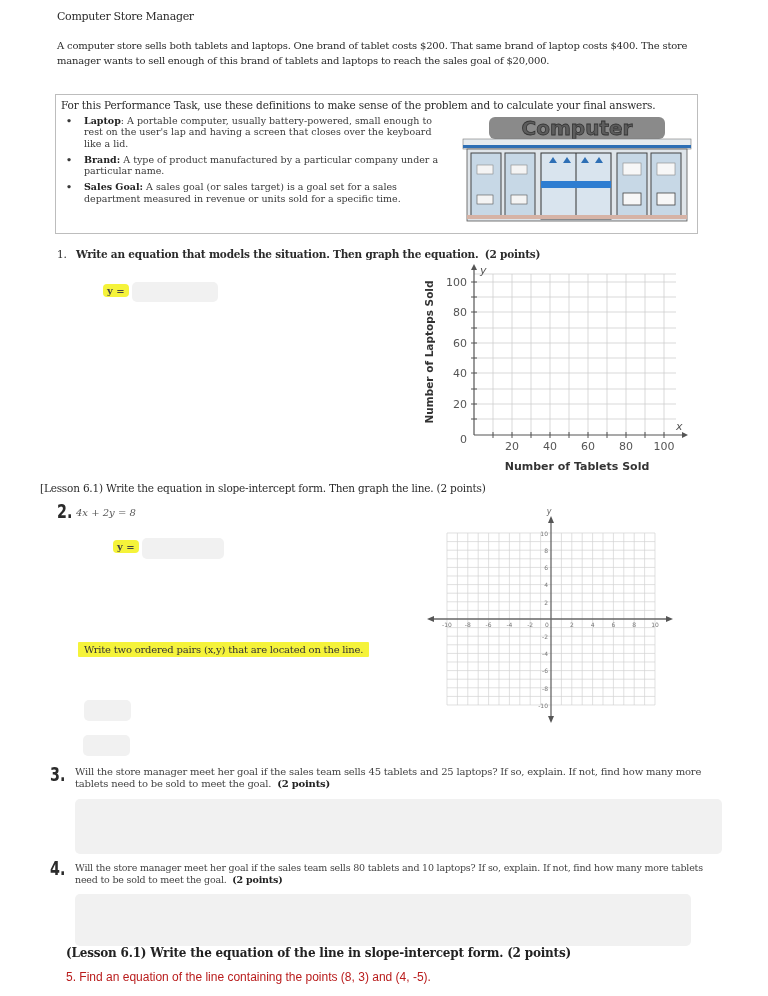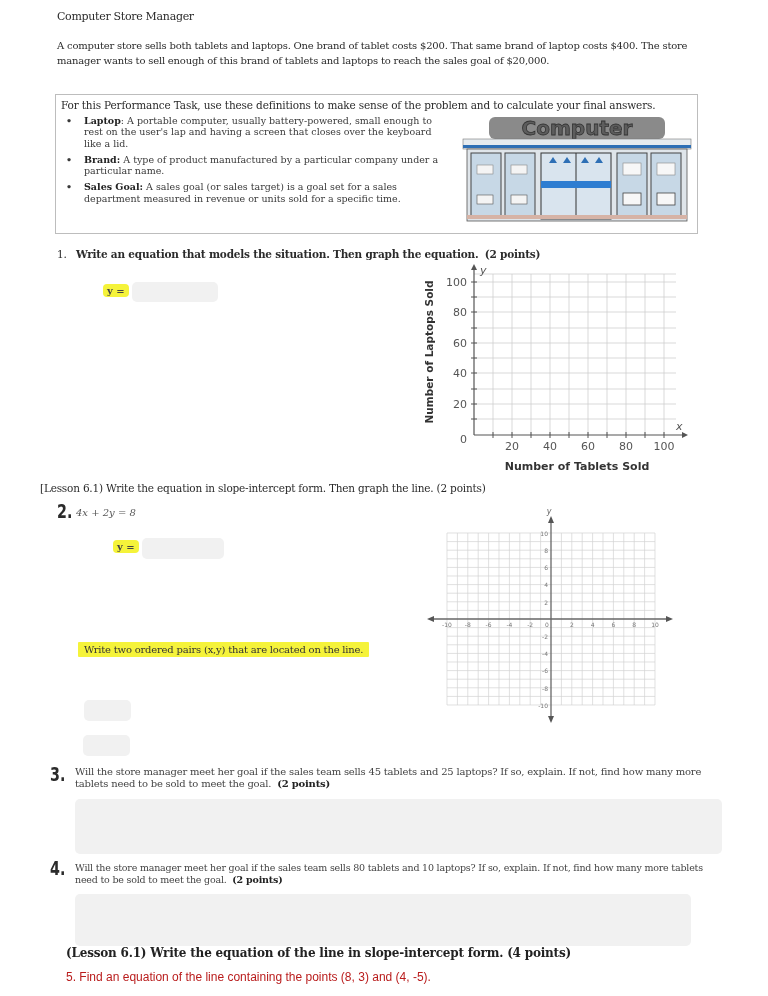--- a/index.html
+++ b/index.html
@@ -272,14 +272,14 @@
   <span>Will the store manager meet her goal if the sales team sells 45 tablets and 25 laptops?  If so, explain.  If not, find how many more tablets need to be sold to meet the goal.</span>&nbsp;&nbsp;<b>(2 points)</b>
 </div>
 <div class="abs answer-field" style="left:75px; top:799px; width:647px; height:55px;"></div>
 
 <div class="abs qnum" style="left:50px; top:857px;">4.</div>
 <div class="abs qtext" style="left:75px; top:862px; width:650px; font-size:9.5px;">
   <span>Will the store manager meet her goal if the sales team sells 80 tablets and 10 laptops?  If so, explain.  If not, find how many more tablets need to be sold to meet the goal.</span>&nbsp;&nbsp;<b>(2 points)</b>
 </div>
 <div class="abs answer-field" style="left:75px; top:894px; width:616px; height:52px;"></div>
 
-<div class="abs lesson5">(Lesson 6.1)    Write the equation of the line in slope-intercept form.  (4 points)</div>
+<div class="abs lesson5">(Lesson 6.1)    Write the equation of the line in slope-intercept form.  (2 points)</div>
 <div class="abs q5">5.   Find an equation of the line containing the points (8, 3) and (4, -5).</div>
 
 </body></html>

